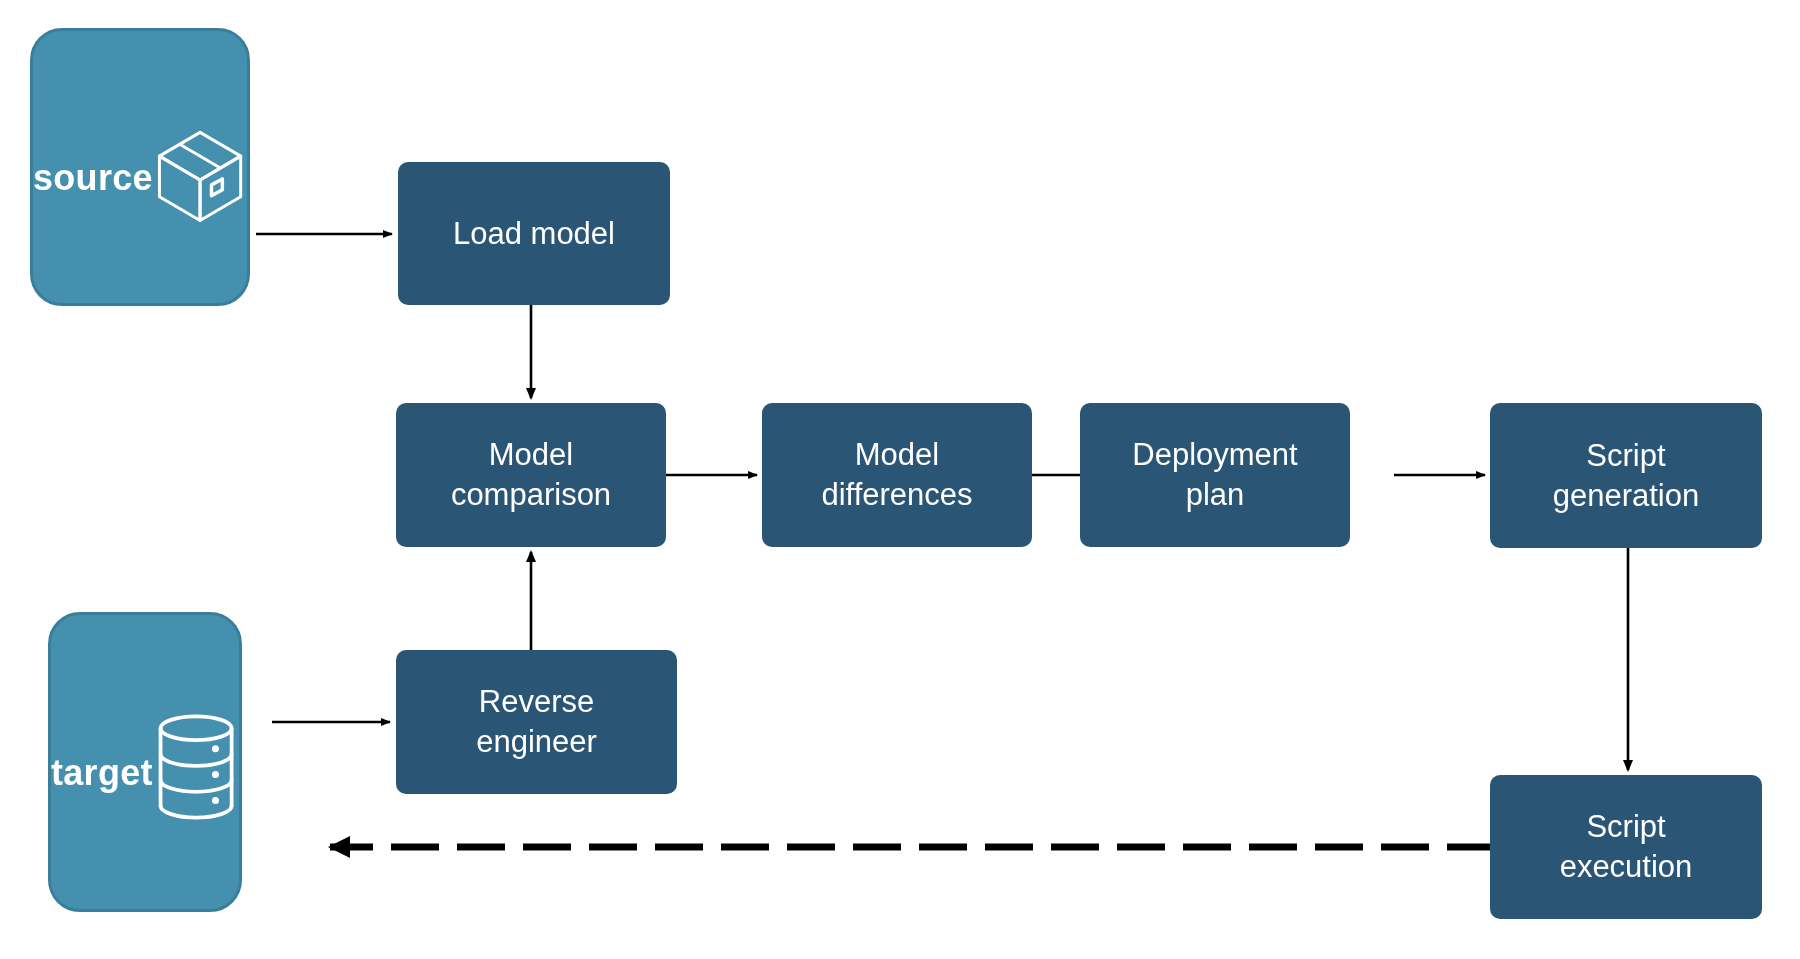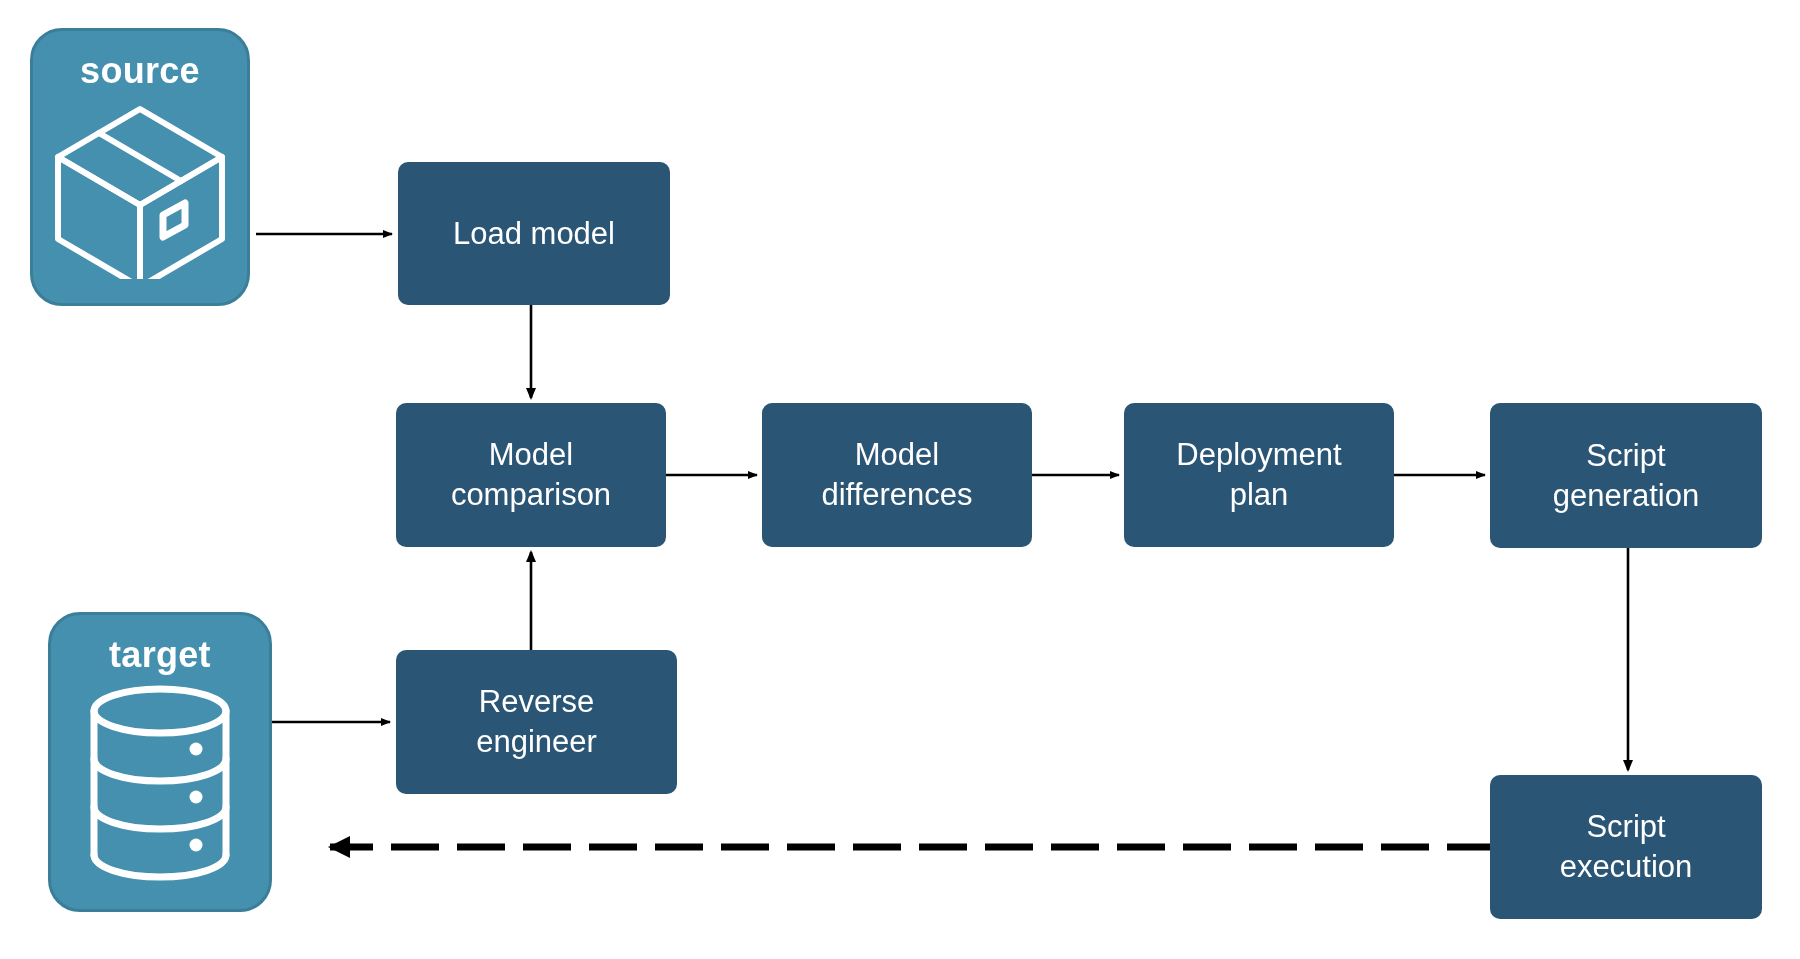--- a/index.html
+++ b/index.html
@@ -19,21 +19,21 @@
     overflow: hidden;
   }
   
   .endpoint-card {
     position: absolute;
     box-sizing: border-box;
     background: #4590AE;
     border: 3px solid #3A7E99;
     border-radius: 32px;
     display: flex;
-    flex-direction: column;
+    flex-direction: row;
     align-items: center;
     justify-content: flex-start;
     color: #ffffff;
   }
   .endpoint-title {
     font-size: 36px;
     font-weight: bold;
     letter-spacing: 0.3px;
     line-height: 1;
     margin-top: 22px;
@@ -116,21 +116,21 @@
 
         <path d="M177 58 L177 140 L95 188 L95 106 Z"></path>
 
         <path d="M54 34 L136 82"></path>
 
         <path d="M118 116 L140 104 L140 126 L118 138 Z" stroke-width="7"></path>
       </g>
     </svg>
   </div>
 
-  <div class="endpoint-card" style="left:48px; top:612px; width:224px; height:300px;">
+  <div class="endpoint-card" style="left:48px; top:612px; width:194px; height:300px;">
     <div class="endpoint-title">target</div>
     <svg class="endpoint-icon" width="160" height="200" viewBox="0 0 160 200" xmlns="http://www.w3.org/2000/svg">
       <g fill="none" stroke="#ffffff" stroke-width="7" stroke-linejoin="round" stroke-linecap="round">
         <ellipse cx="80" cy="28" rx="66" ry="22"></ellipse>
         <path d="M14 28 L14 172"></path>
         <path d="M146 28 L146 172"></path>
         <path d="M14 172 A66 22 0 0 0 146 172"></path>
         <path d="M14 76 A66 22 0 0 0 146 76"></path>
         <path d="M14 124 A66 22 0 0 0 146 124"></path>
       </g>
@@ -141,21 +141,21 @@
   </div>
 
   <div class="process-box" style="left:398px; top:162px; width:272px; height:143px;">Load model</div>
 
   <div class="process-box" style="left:396px; top:403px; width:270px; height:144px;">Model
 comparison</div>
 
   <div class="process-box" style="left:762px; top:403px; width:270px; height:144px;">Model
 differences</div>
 
-  <div class="process-box" style="left:1124px; top:403px; width:270px; height:144px;">Deployment
+  <div class="process-box" style="left:1080px; top:403px; width:270px; height:144px;">Deployment
 plan</div>
 
   <div class="process-box" style="left:1490px; top:403px; width:272px; height:145px;">Script
 generation</div>
 
   <div class="process-box" style="left:396px; top:650px; width:281px; height:144px;">Reverse
 engineer</div>
 
   <div class="process-box" style="left:1490px; top:775px; width:272px; height:144px;">Script
 execution</div>

